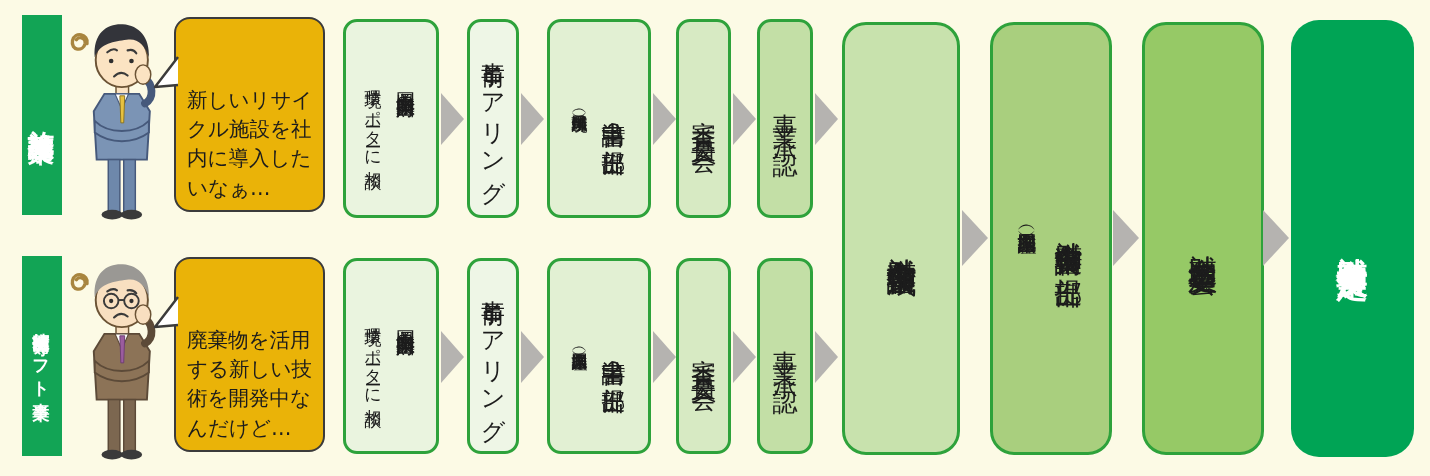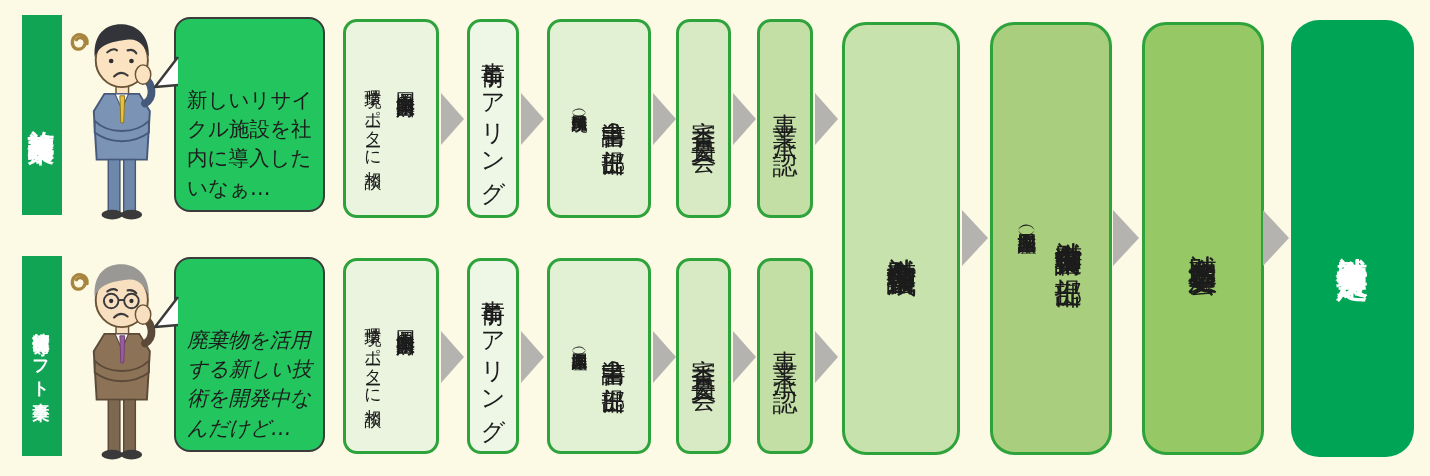--- a/index.html
+++ b/index.html
@@ -17,24 +17,24 @@
        writing-mode:vertical-rl;text-orientation:mixed;display:flex;align-items:center;justify-content:center;
        font-weight:700;}
   .cat1{top:15px;height:200px;font-size:26px;letter-spacing:2px;}
   .cat2{top:256px;height:200px;font-size:17px;letter-spacing:1.5px;}
 
   
   .person{position:absolute;left:58px;width:116px;height:214px;}
   .p1{top:12px;} .p2{top:252px;}
 
   
-  .bubble{position:absolute;left:174px;width:126px;background:#22c55e;border:2.5px solid var(--bubbleBorder);
+  .bubble{position:absolute;left:174px;width:126px;background:#eab308;border:2.5px solid var(--bubbleBorder);
           border-radius:16px;padding:9px 10px 7px 11px;font-size:20.5px;line-height:1.42;
           white-space:pre-line;font-weight:500;z-index:2;}
-  .bub1{top:17px;} .bub2{top:257px;font-style:italic;}
+  .bub1{top:17px;} .bub2{top:257px;}
   .tail{position:absolute;left:-23px;top:36px;width:26px;height:34px;}
 
   
   .box{position:absolute;border:3px solid var(--borderGreen);border-radius:14px;
        display:flex;align-items:center;justify-content:center;box-sizing:border-box;}
   .row-a{top:19px;height:199px;} .row-b{top:258px;height:196px;}
   .c1{left:343px;width:96px;background:var(--fill1);}
   .c2{left:467px;width:52px;background:var(--fill2);}
   .c3{left:547px;width:104px;background:var(--fill3);}
   .c4{left:676px;width:55px;background:var(--fill4);}

